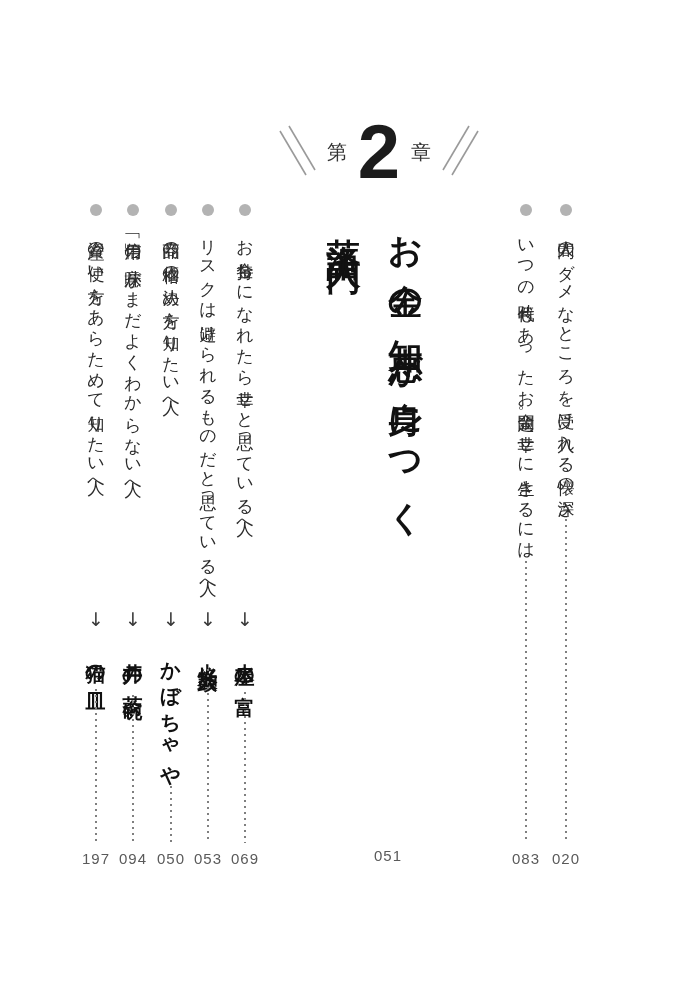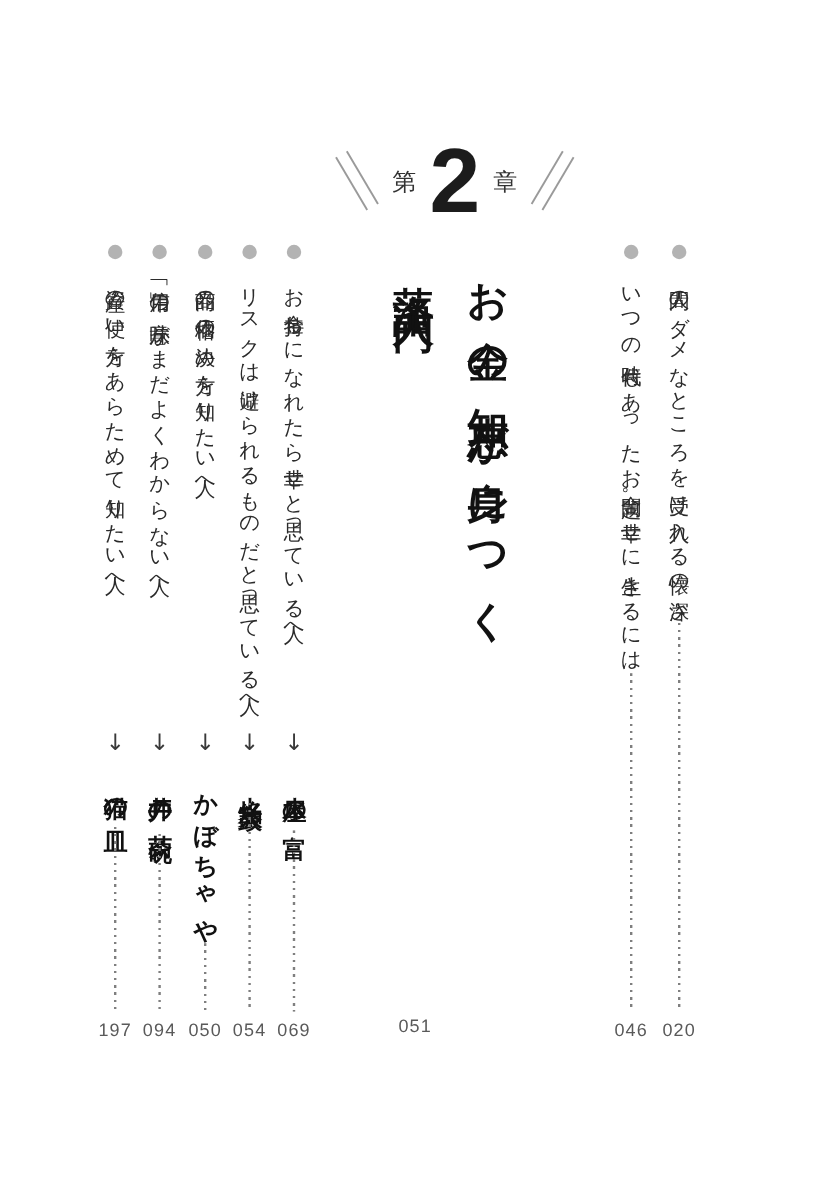--- a/index.html
+++ b/index.html
@@ -79,21 +79,21 @@
   .col-story-1 { left:188px; }
   .col-story-2 { left:151px; }
   .col-story-3 { left:113px; }
   .col-story-4 { left:76px;  }
   .col-intro-0 { left:546px; }
   .col-intro-1 { left:506px; }
 
   
   .folio {
     position:absolute; left:332px; top:847px; width:70px;
-    text-align:left; font-size:15px; color:#5a5a5a; letter-spacing:1px;
+    text-align:right; font-size:15px; color:#5a5a5a; letter-spacing:1px;
   }
 </style>
 </head>
 <body>
 
 <div class="page">
 
   <div class="chapter-header">
     <span class="ornament">
       <svg width="38" height="58" viewBox="0 0 38 58">
@@ -118,21 +118,21 @@
   <div class="toc-col col-intro-0">
     <span class="bullet"></span>
     <span class="entry-text">人間のダメなところを受け入れる懐の深さ</span>
     <span class="leader"></span>
     <span class="pagenum">020</span>
   </div>
   <div class="toc-col col-intro-1">
     <span class="bullet"></span>
     <span class="entry-text">いつの時代もあったお金問題。幸せに生きるには</span>
     <span class="leader"></span>
-    <span class="pagenum">046</span>
+    <span class="pagenum">083</span>
   </div>
 
   <div class="toc-col col-story-0">
     <span class="bullet"></span>
     <div class="story-text-wrap">
       <span class="entry-text">お金持ちになれたら幸せと思っている人へ</span>
     </div>
     <span class="down-arrow">↓</span>
     <span class="story-title">水屋の富</span>
     <span class="leader"></span>
@@ -140,21 +140,21 @@
   </div>
 
   <div class="toc-col col-story-1">
     <span class="bullet"></span>
     <div class="story-text-wrap">
       <span class="entry-text">リスクは避けられるものだと思っている人へ</span>
     </div>
     <span class="down-arrow">↓</span>
     <span class="story-title">火焔太鼓</span>
     <span class="leader"></span>
-    <span class="pagenum">054</span>
+    <span class="pagenum">053</span>
   </div>
 
   <div class="toc-col col-story-2">
     <span class="bullet"></span>
     <div class="story-text-wrap">
       <span class="entry-text">商品の価格の決め方を知りたい人へ</span>
     </div>
     <span class="down-arrow">↓</span>
     <span class="story-title">かぼちゃや</span>
     <span class="leader"></span>

